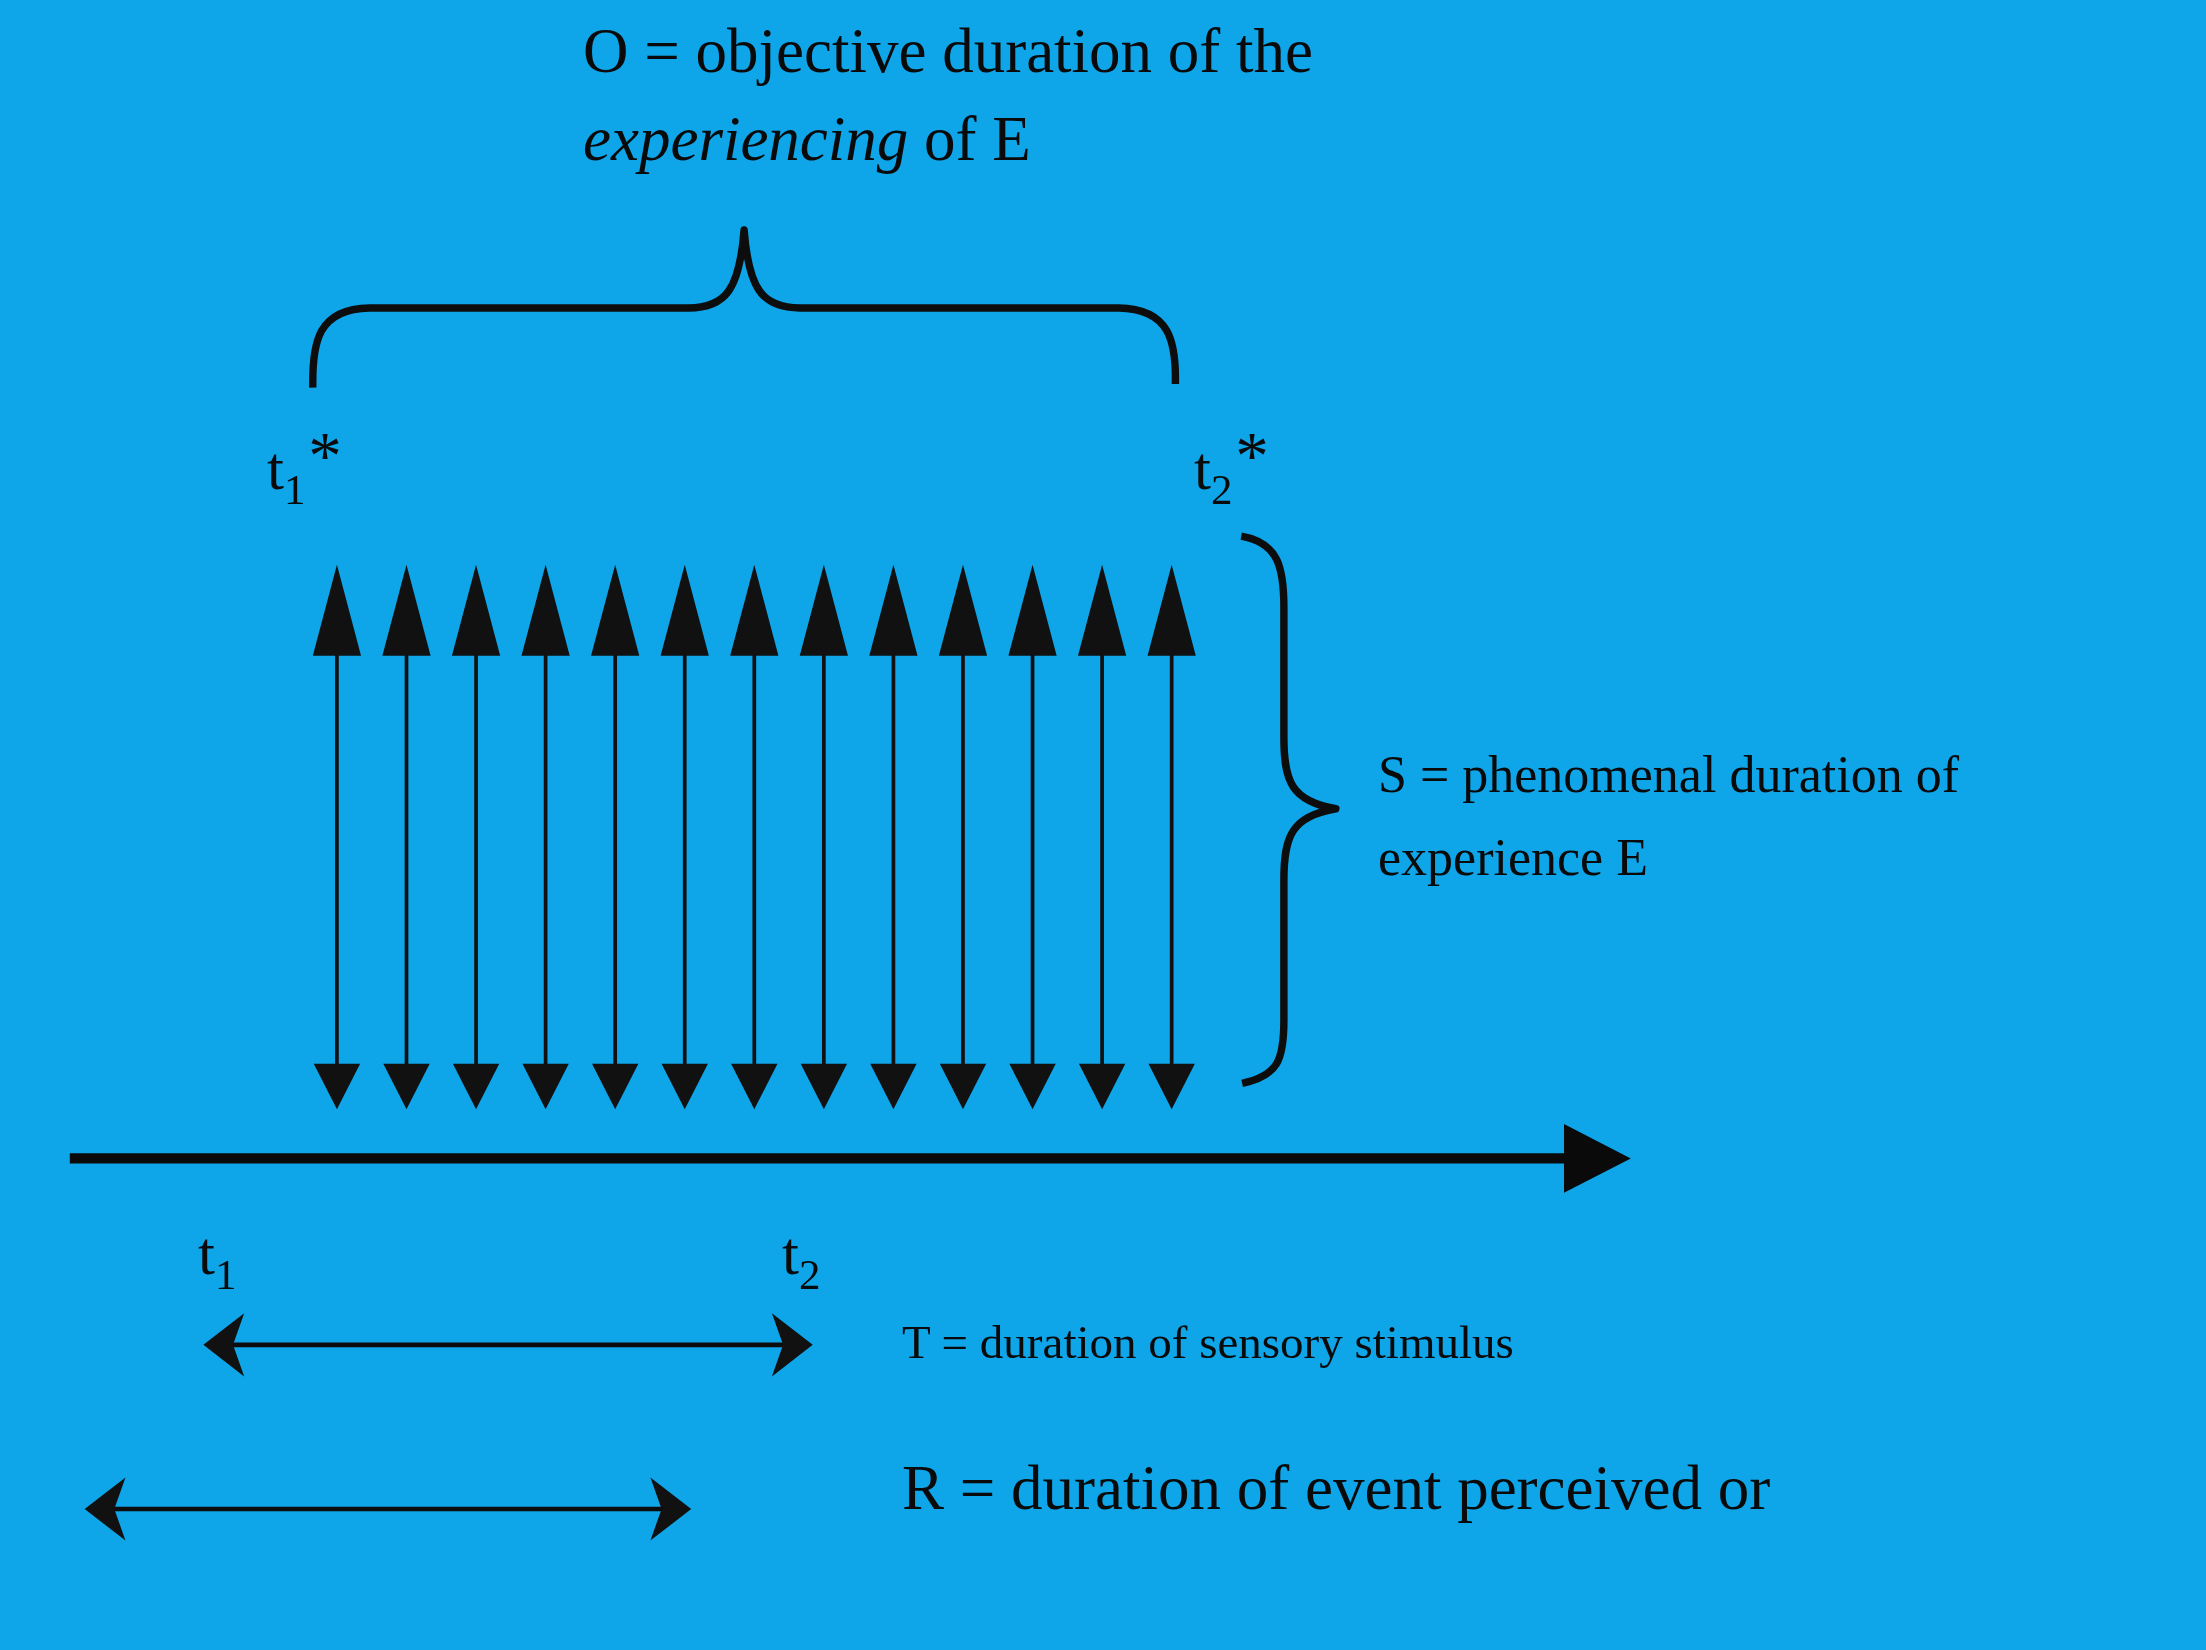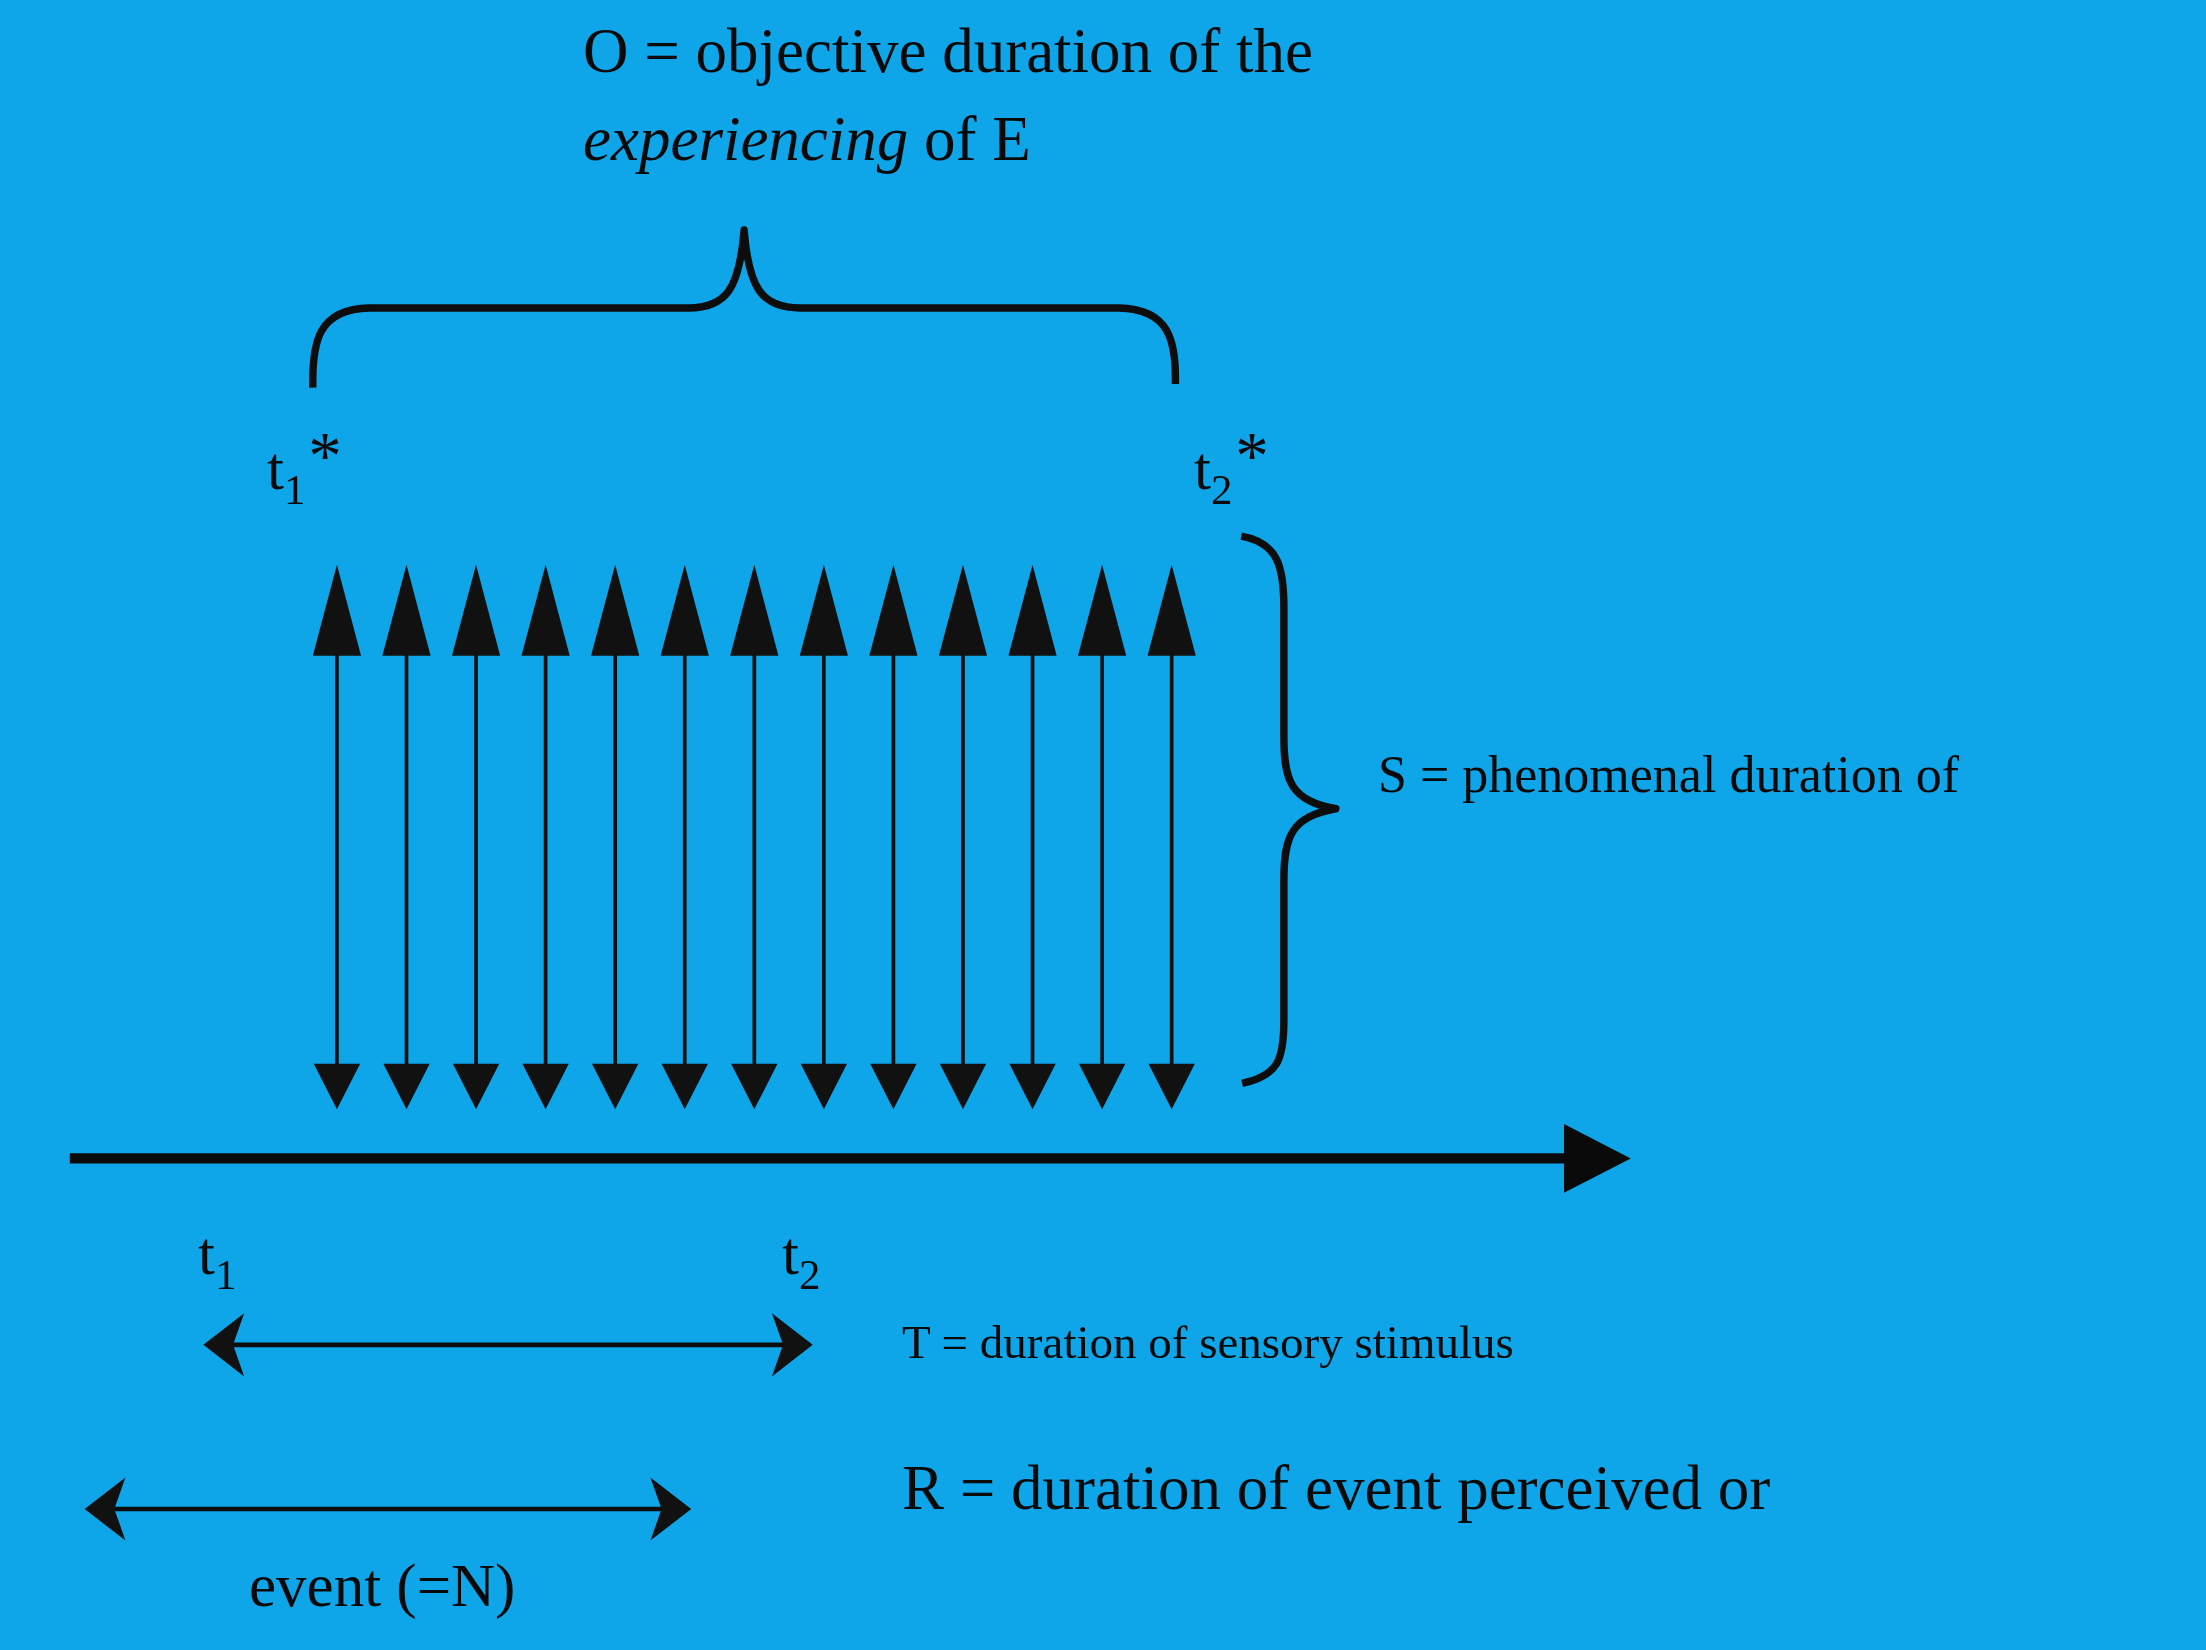--- a/index.html
+++ b/index.html
@@ -114,28 +114,28 @@
     <div>O = objective duration of the</div>
     <div><span class="it">experiencing</span><span> of E</span></div>
   </div>
 
   <div class="lbl tlabel t1s"><span>t</span><sub>1</sub><span class="star">*</span></div>
 
   <div class="lbl tlabel t2s"><span>t</span><sub>2</sub><span class="star">*</span></div>
 
   <div class="lbl slabel">
     <div>S = phenomenal duration of</div>
+    <div>experience E</div>
   </div>
 
   <div class="lbl tlabel t1b"><span>t</span><sub>1</sub></div>
 
   <div class="lbl tlabel t2b"><span>t</span><sub>2</sub></div>
 
   <div class="lbl Tlabel">T = duration of sensory stimulus</div>
 
-  <div class="lbl eventlabel">event (=N)</div>
 
   <div class="lbl Rlabel">
     <div>R = duration of event perceived or</div>
   </div>
 
 </div>
 
 
 </body></html>

